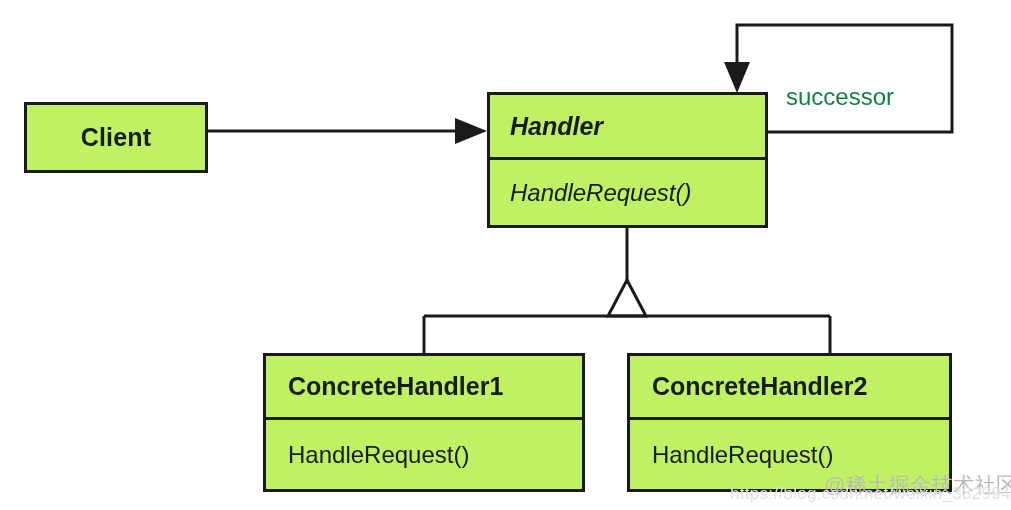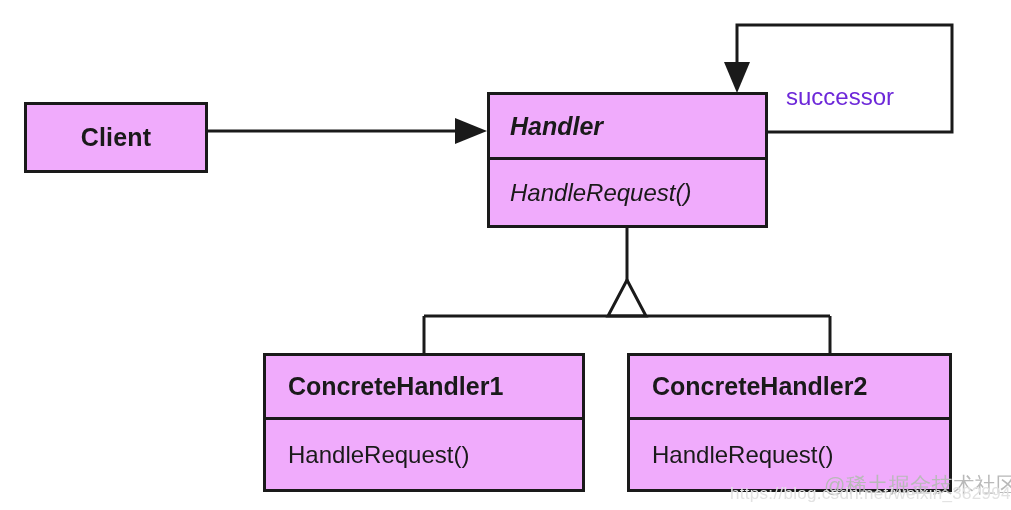--- a/index.html
+++ b/index.html
@@ -22,21 +22,21 @@
     left: 0;
     top: 0;
     width: 1011px;
     height: 510px;
   }
 
   
   .uml-box {
     position: absolute;
     box-sizing: border-box;
-    background: #f0abfc;
+    background: #bef264;
     border: 3px solid #1a1a1a;
     display: flex;
     flex-direction: column;
   }
   .uml-compartment {
     box-sizing: border-box;
     display: flex;
     align-items: center;
     color: #1a1a1a;
     white-space: nowrap;
@@ -100,21 +100,21 @@
     padding-left: 22px;
     font-size: 24px;
   }
 
   
   #successor-label {
     position: absolute;
     left: 786px;
     top: 83px;
     font-size: 24px;
-    color: #6d28d9;
+    color: #15803d;
     white-space: nowrap;
   }
 
   
   .watermark {
     position: absolute;
     white-space: nowrap;
     pointer-events: none;
   }
   #watermark-brand {

